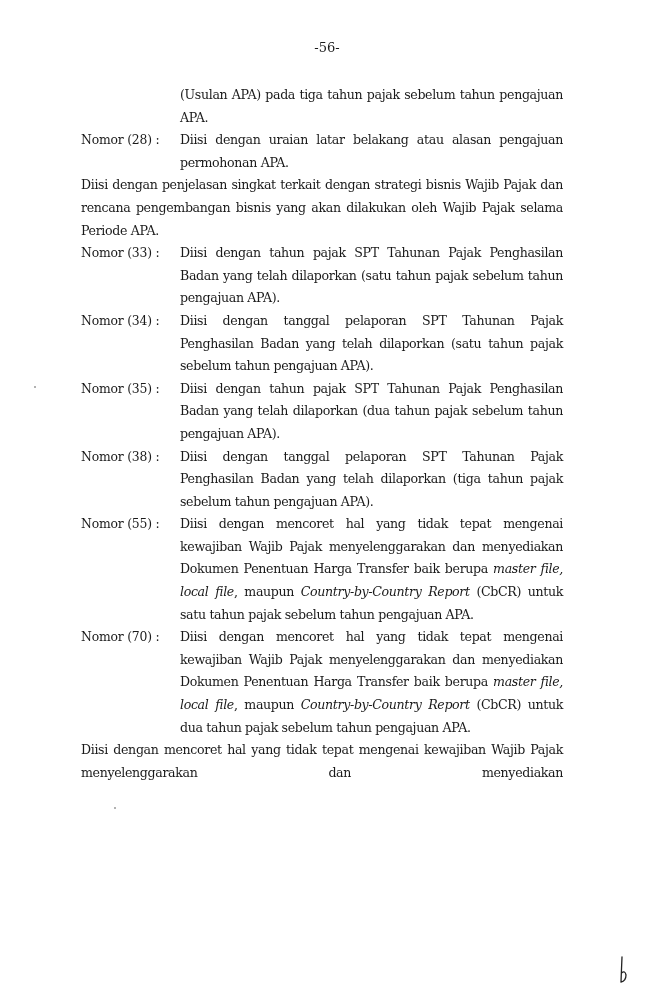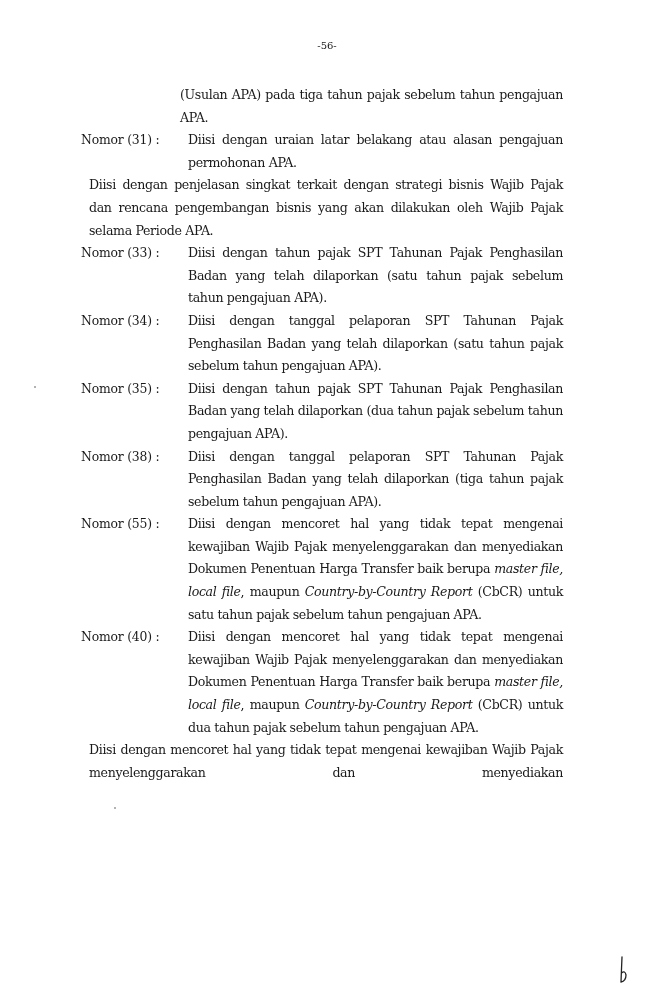--- a/index.html
+++ b/index.html
@@ -3,51 +3,51 @@
 <meta charset="utf-8">
 <style>
   html, body { margin: 0; padding: 0; background: #ffffff; }
   body {
     width: 654px; height: 1000px; position: relative; overflow: hidden;
     font-family: "DejaVu Serif", "Liberation Serif", serif;
     color: #1a1a1a;
   }
   .page-number {
     position: absolute; top: 40px; left: 0; width: 654px;
-    text-align: center; font-size: 10px;
+    text-align: center; font-size: 13px;
   }
   .content {
     position: absolute; top: 84px; left: 81px; width: 482px;
     font-size: 12.6px; line-height: 22.6px;
   }
   .row { display: flex; }
   .label {
     width: 99px; flex: 0 0 99px; white-space: nowrap;
     font-family: "DejaVu Serif", serif; font-size: 12.4px; letter-spacing: -0.2px;
   }
   .body {
-    flex: 1; text-align: justify; letter-spacing: -0.35px; word-spacing: 0px; margin-left: 8px;
+    flex: 1; text-align: justify; letter-spacing: -0.35px; word-spacing: 0px;
   }
   .continuation { padding-left: 99px; text-align: justify; letter-spacing: -0.35px; }
   .body i, .it { font-style: italic; }
   .mark {
     position: absolute; left: 616px; top: 955px; width: 16px; height: 30px;
   }
   .stray { position: absolute; width: 2px; height: 2px; background: #999; border-radius: 1px; }
 </style>
 </head>
 <body>
 
 <div class="page-number">-56-</div>
 
 <div class="content">
   <div class="continuation">(Usulan APA) pada tiga tahun pajak sebelum tahun pengajuan APA.</div>
 
   <div class="row">
-    <div class="label">Nomor (31) :</div>
+    <div class="label">Nomor (28) :</div>
     <div class="body">Diisi dengan uraian latar belakang atau alasan pengajuan permohonan APA.</div>
   </div>
   <div class="row">
     <div class="body">Diisi dengan penjelasan singkat terkait dengan strategi bisnis Wajib Pajak dan rencana pengembangan bisnis yang akan dilakukan oleh Wajib Pajak selama Periode APA.</div>
   </div>
   <div class="row">
     <div class="label">Nomor (33) :</div>
     <div class="body">Diisi dengan tahun pajak SPT Tahunan Pajak Penghasilan Badan yang telah dilaporkan (satu tahun pajak sebelum tahun pengajuan APA).</div>
   </div>
   <div class="row">
@@ -60,21 +60,21 @@
   </div>
   <div class="row">
     <div class="label">Nomor (38) :</div>
     <div class="body">Diisi dengan tanggal pelaporan SPT Tahunan Pajak Penghasilan Badan yang telah dilaporkan (tiga tahun pajak sebelum tahun pengajuan APA).</div>
   </div>
   <div class="row">
     <div class="label">Nomor (55) :</div>
     <div class="body"><span>Diisi dengan mencoret hal yang tidak tepat mengenai kewajiban Wajib Pajak menyelenggarakan dan menyediakan Dokumen Penentuan Harga Transfer baik berupa </span><i>master file, local file</i><span>, maupun </span><i>Country-by-Country Report</i><span> (CbCR) untuk satu tahun pajak sebelum tahun pengajuan APA.</span></div>
   </div>
   <div class="row">
-    <div class="label">Nomor (40) :</div>
+    <div class="label">Nomor (70) :</div>
     <div class="body"><span>Diisi dengan mencoret hal yang tidak tepat mengenai kewajiban Wajib Pajak menyelenggarakan dan menyediakan Dokumen Penentuan Harga Transfer baik berupa </span><i>master file, local file</i><span>, maupun </span><i>Country-by-Country Report</i><span> (CbCR) untuk dua tahun pajak sebelum tahun pengajuan APA.</span></div>
   </div>
   <div class="row">
     <div class="body" style="text-align-last: justify;">Diisi dengan mencoret hal yang tidak tepat mengenai kewajiban Wajib Pajak menyelenggarakan dan menyediakan</div>
   </div>
 </div>
 
 <svg class="mark" viewBox="0 0 16 30">
   <path d="M6 2 L5.5 14 L5 27 M5.5 18 Q9 15 10 20 Q10 26 5 27" fill="none" stroke="#222" stroke-width="1.3" stroke-linecap="round"></path>
 </svg>

